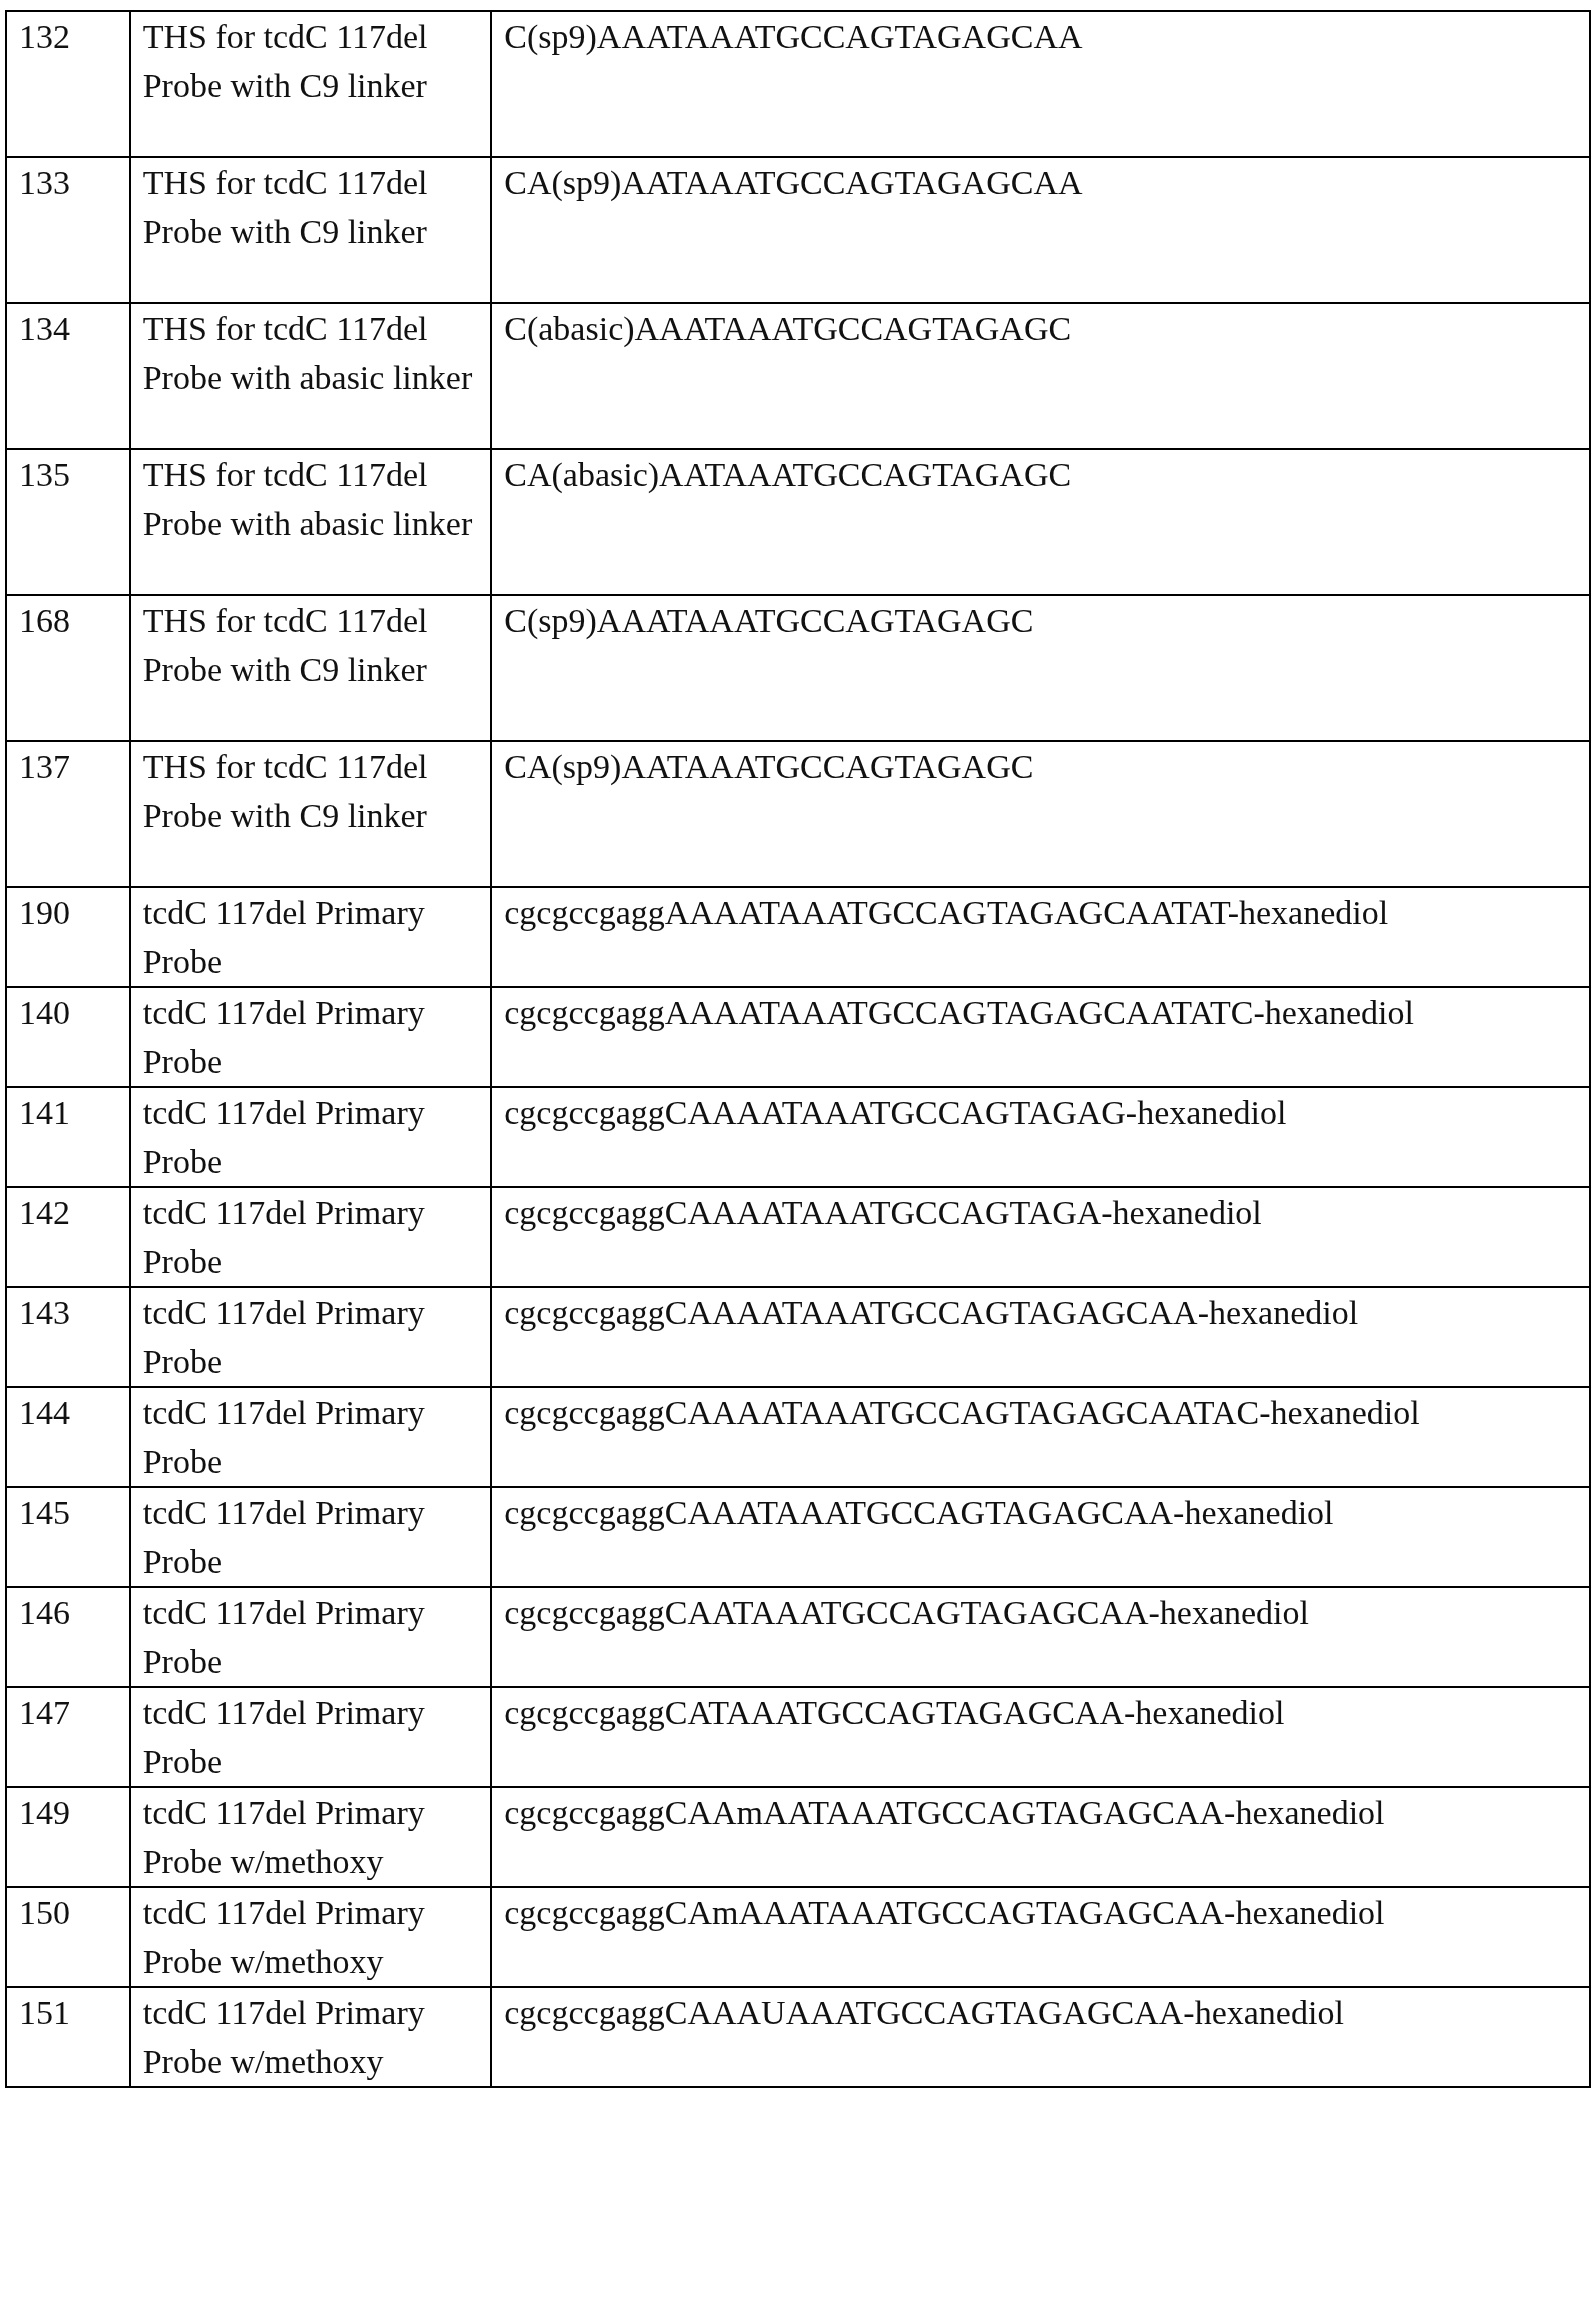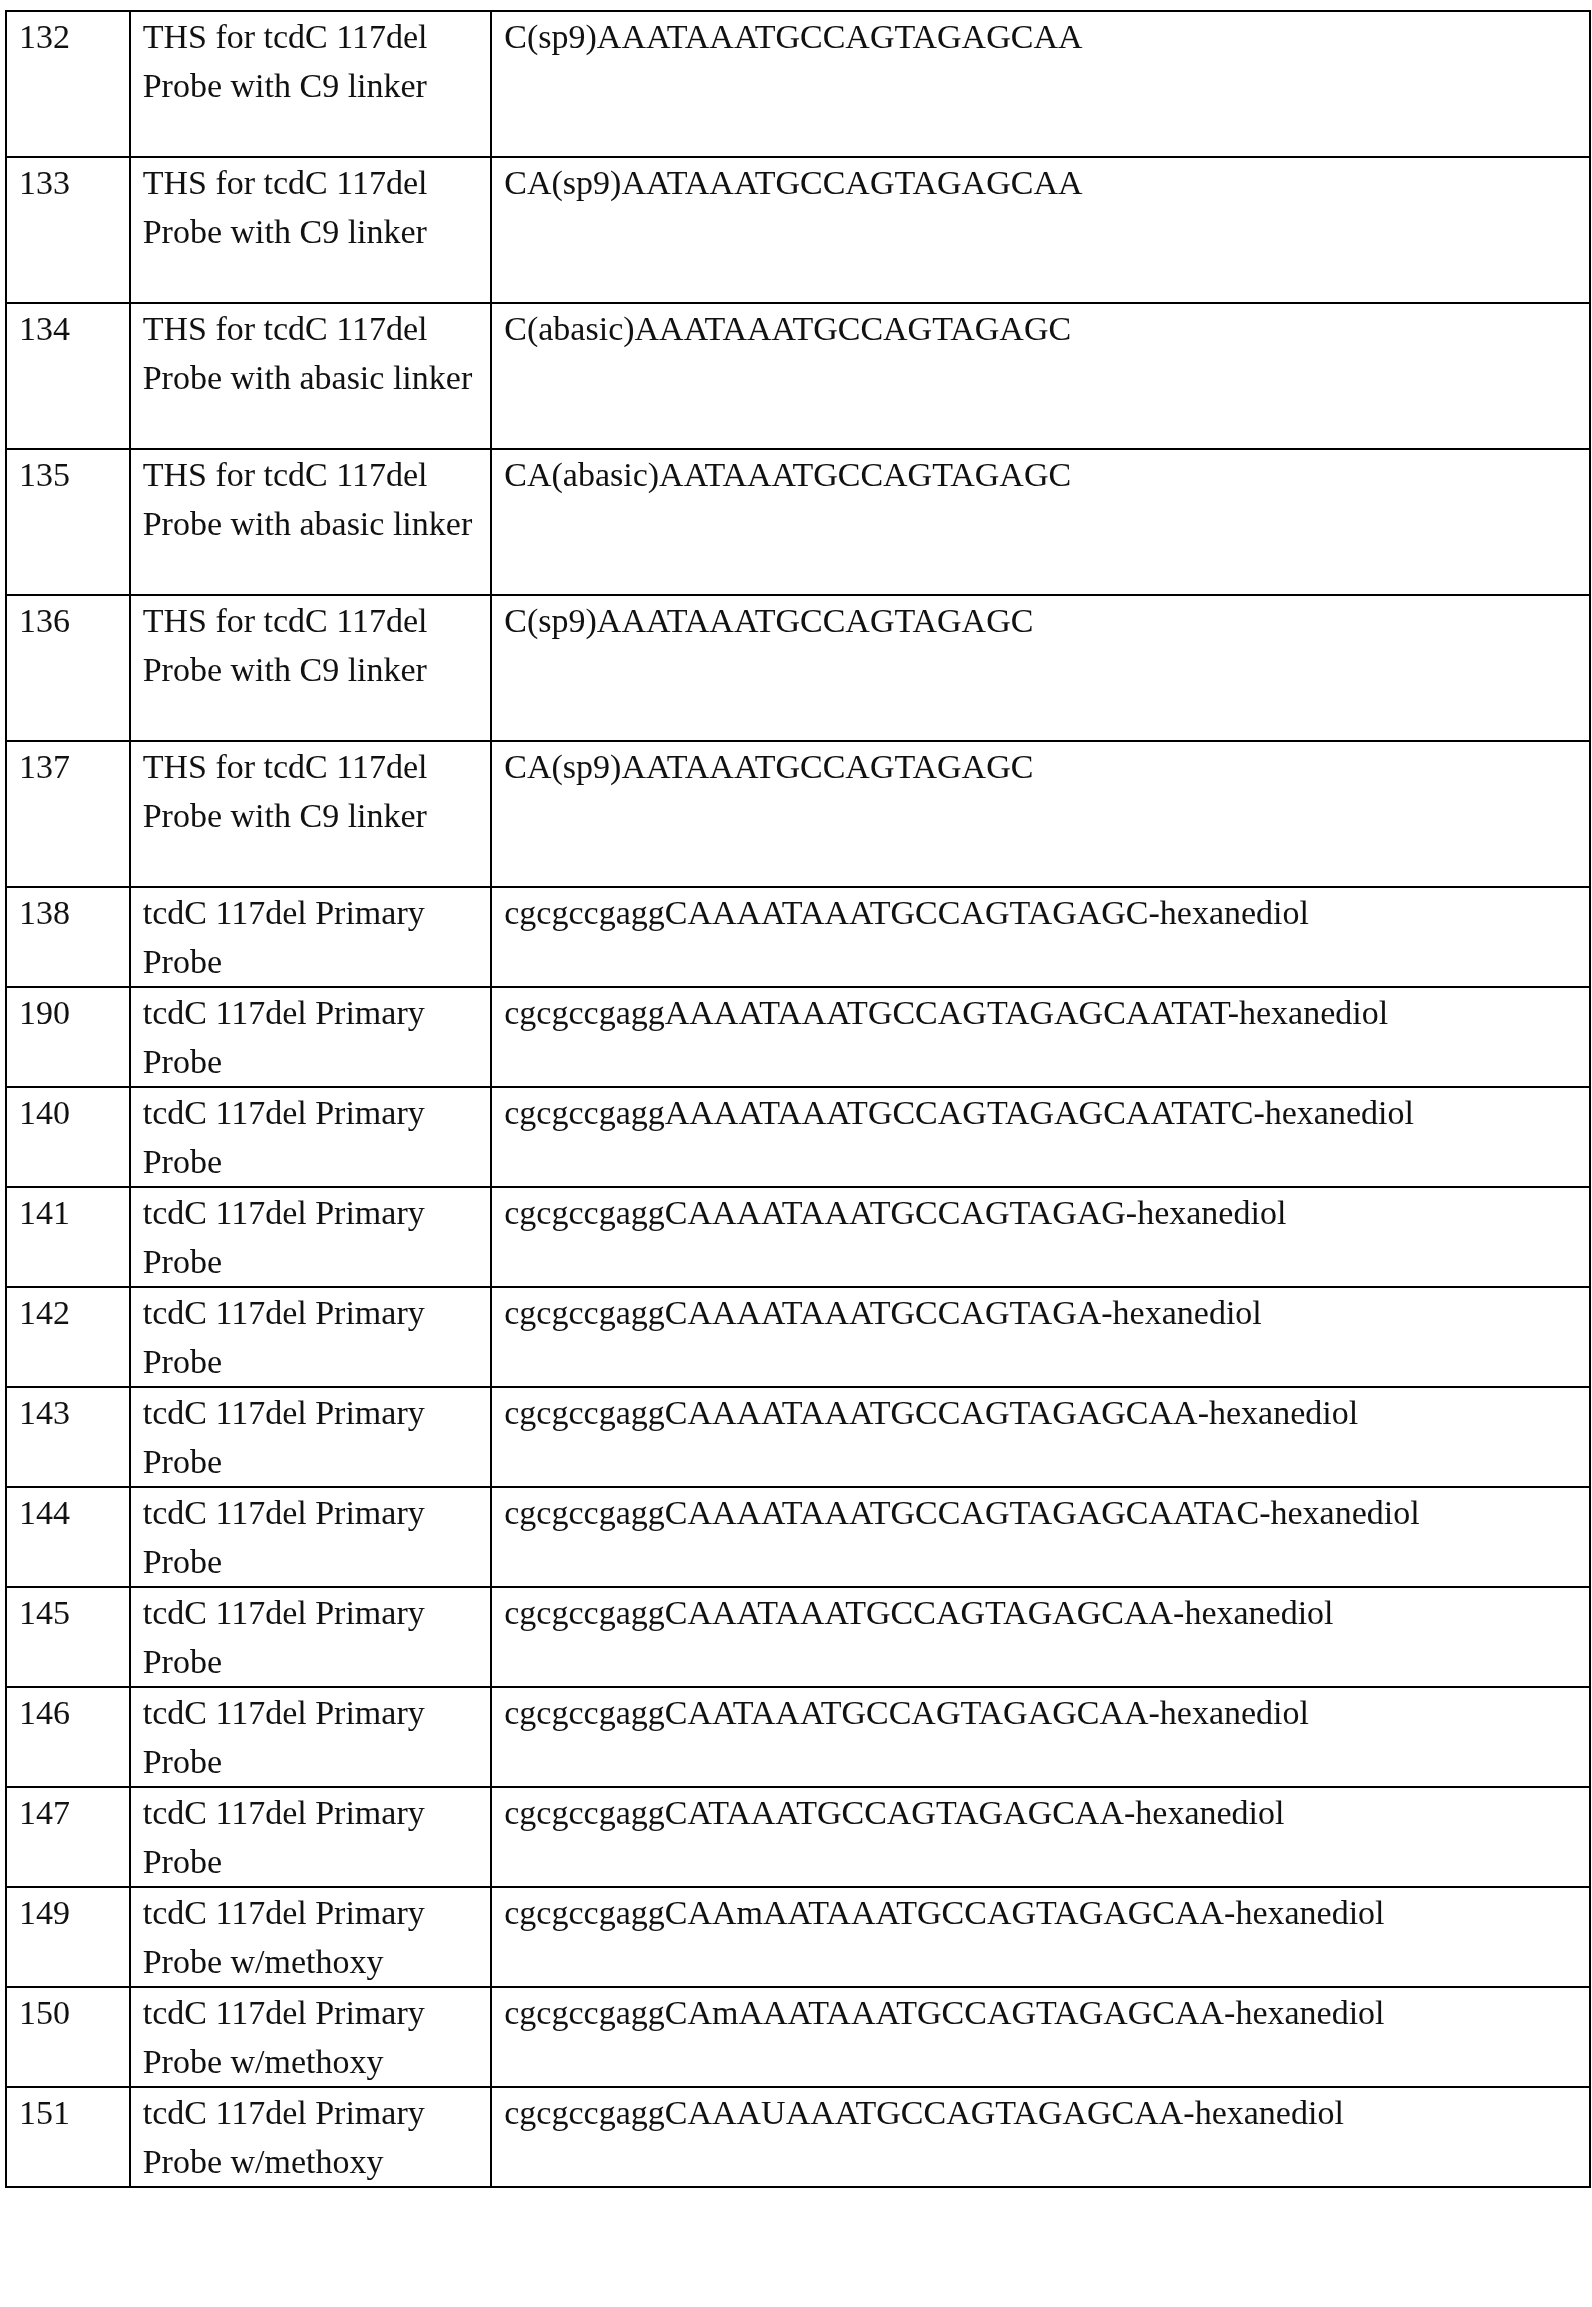--- a/index.html
+++ b/index.html
@@ -41,33 +41,28 @@
       <td class="col-id">134</td>
       <td class="col-desc">THS for tcdC 117del Probe with abasic linker</td>
       <td class="col-seq">C(abasic)AAATAAATGCCAGTAGAGC</td>
     </tr>
     <tr class="r3">
       <td class="col-id">135</td>
       <td class="col-desc">THS for tcdC 117del Probe with abasic linker</td>
       <td class="col-seq">CA(abasic)AATAAATGCCAGTAGAGC</td>
     </tr>
     <tr class="r3">
-      <td class="col-id">136</td>
+      <td class="col-id">168</td>
       <td class="col-desc">THS for tcdC 117del Probe with C9 linker</td>
       <td class="col-seq">C(sp9)AAATAAATGCCAGTAGAGC</td>
     </tr>
     <tr class="r3">
       <td class="col-id">137</td>
       <td class="col-desc">THS for tcdC 117del Probe with C9 linker</td>
       <td class="col-seq">CA(sp9)AATAAATGCCAGTAGAGC</td>
-    </tr>
-    <tr class="r2">
-      <td class="col-id">138</td>
-      <td class="col-desc">tcdC 117del Primary Probe</td>
-      <td class="col-seq">cgcgccgaggCAAAATAAATGCCAGTAGAGC-hexanediol</td>
     </tr>
     <tr class="r2">
       <td class="col-id">190</td>
       <td class="col-desc">tcdC 117del Primary Probe</td>
       <td class="col-seq">cgcgccgaggAAAATAAATGCCAGTAGAGCAATAT-hexanediol</td>
     </tr>
     <tr class="r2">
       <td class="col-id">140</td>
       <td class="col-desc">tcdC 117del Primary Probe</td>
       <td class="col-seq">cgcgccgaggAAAATAAATGCCAGTAGAGCAATATC-hexanediol</td>

